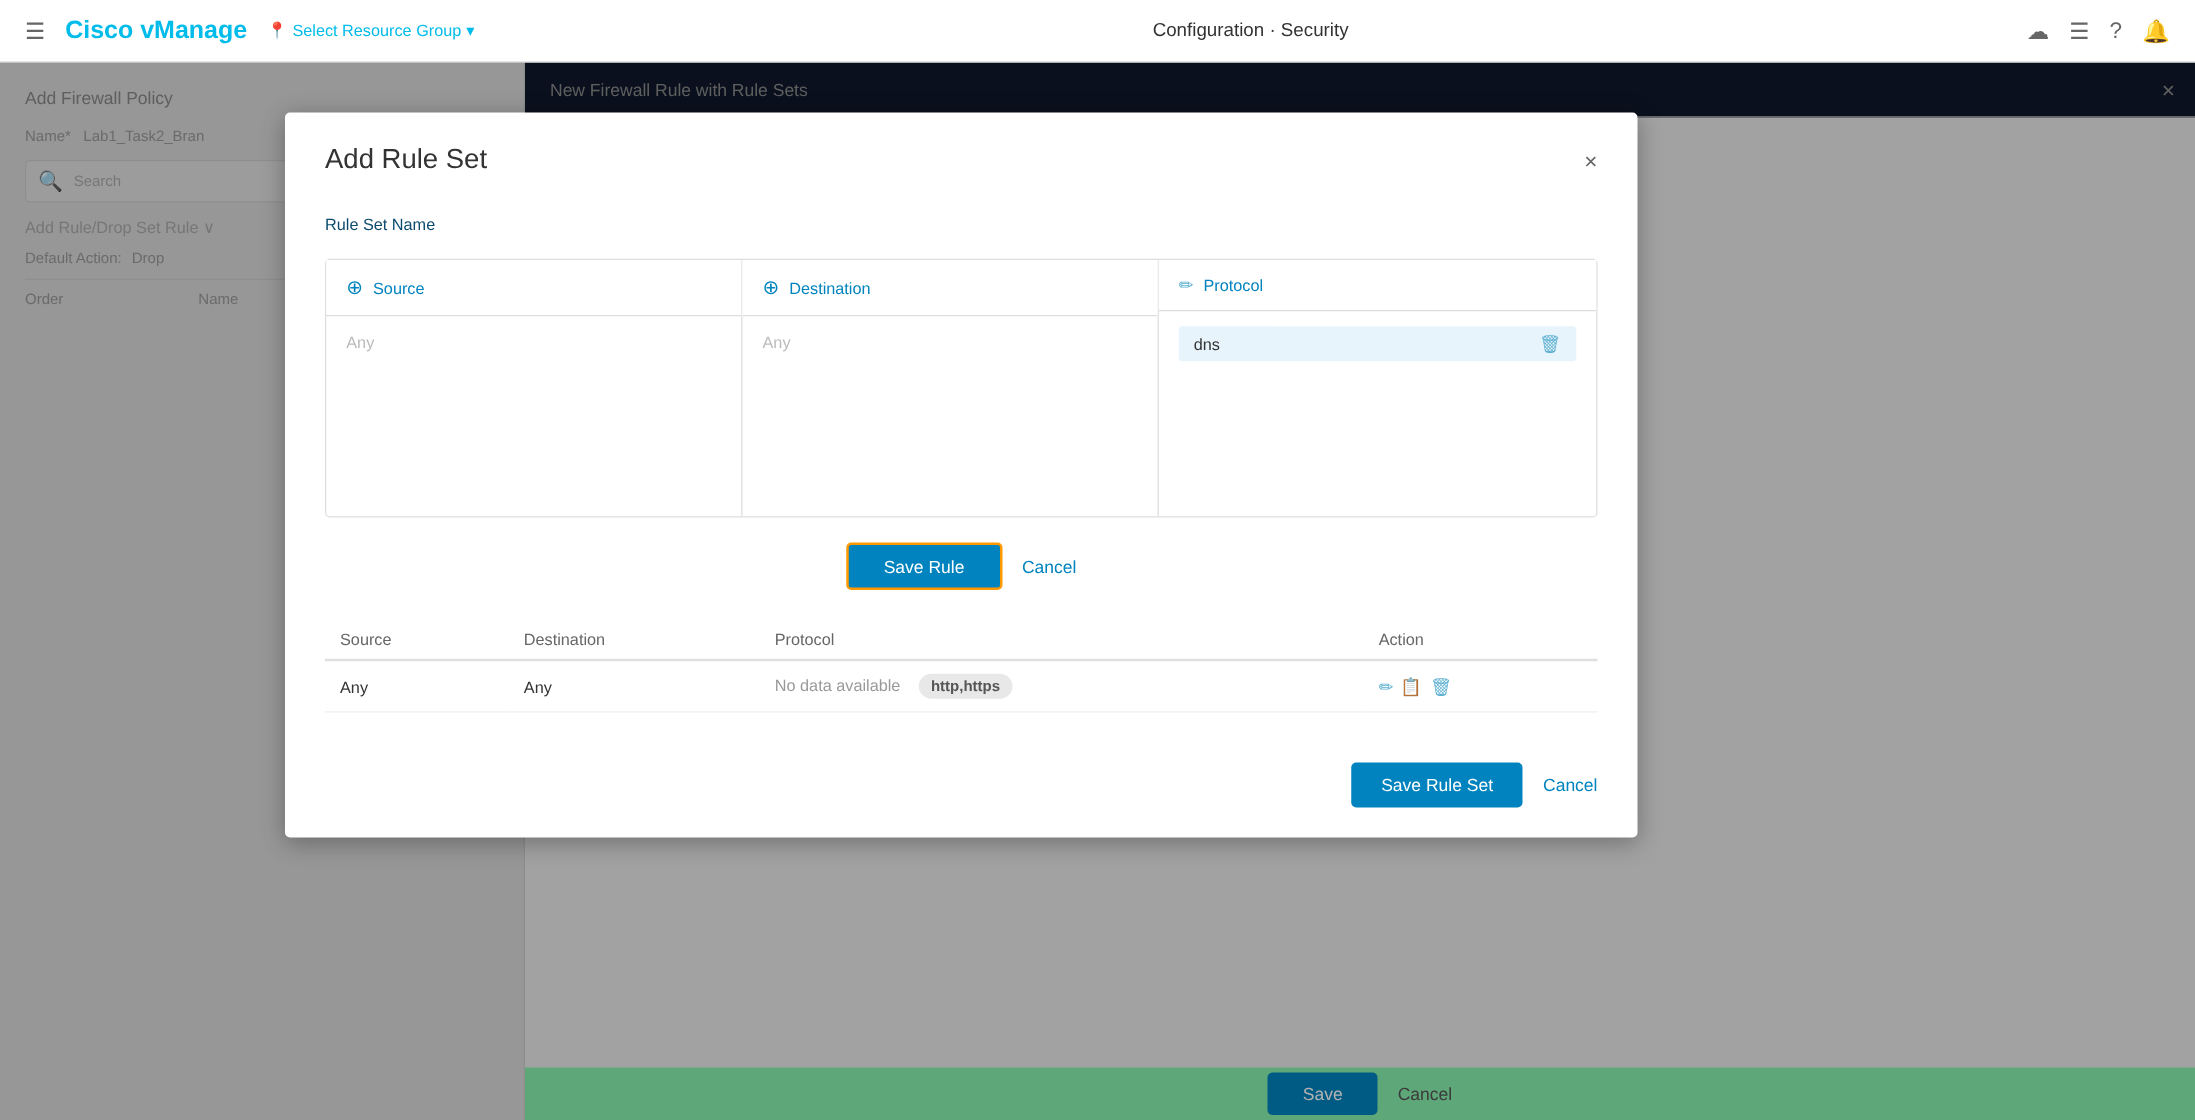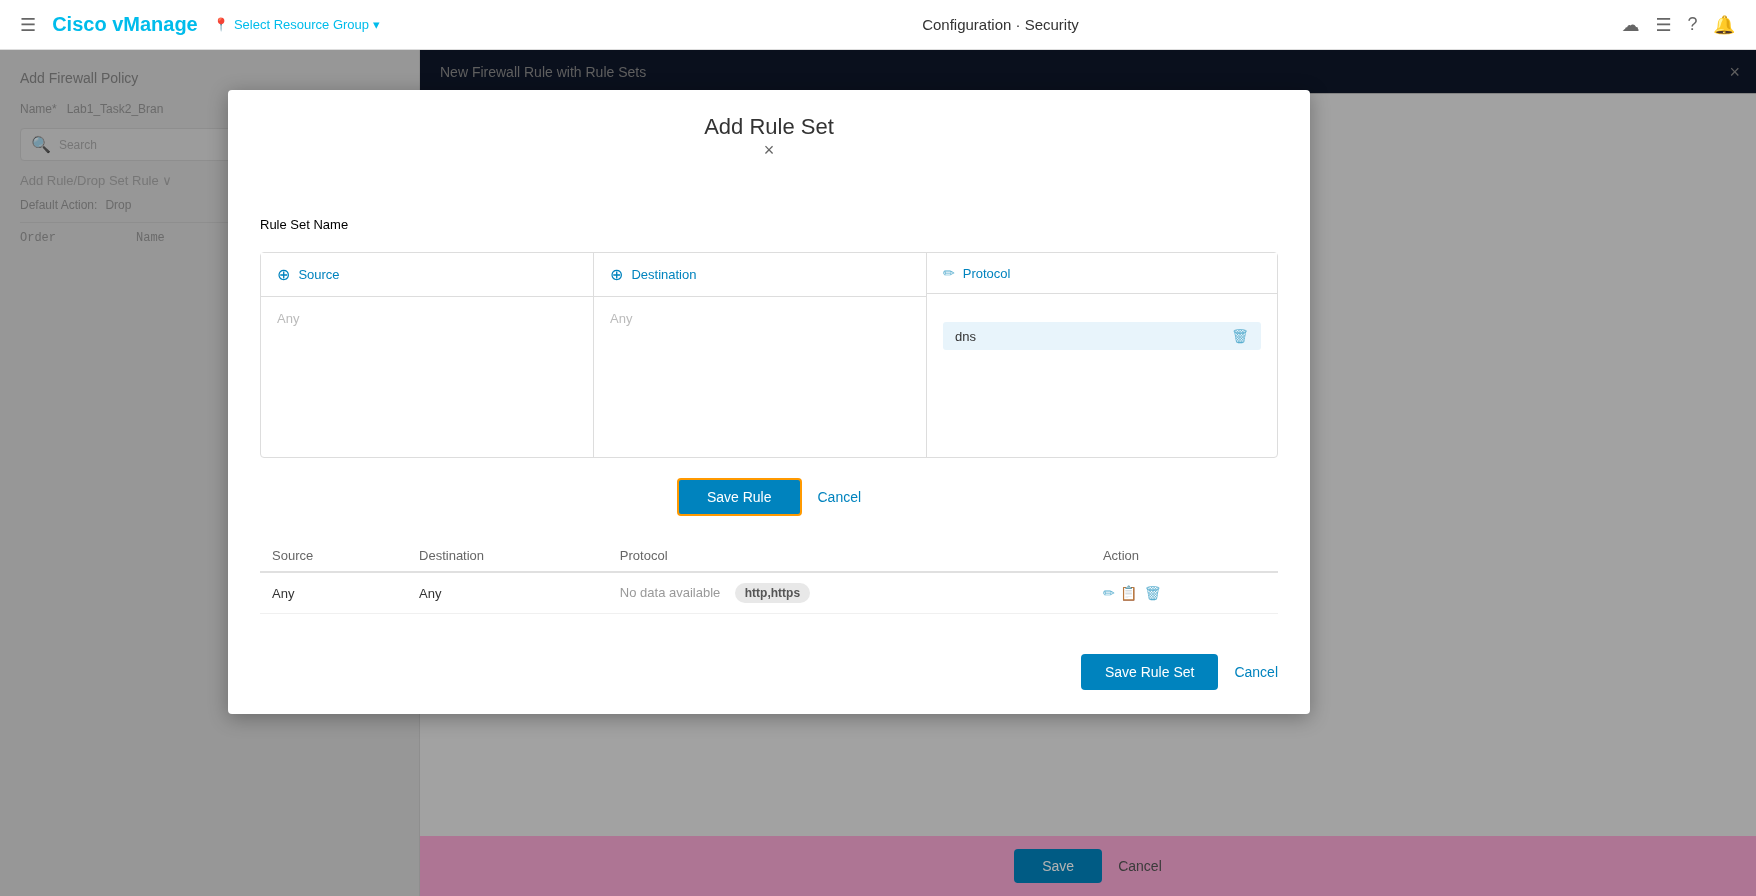--- a/index.html
+++ b/index.html
@@ -45,50 +45,50 @@
     .bg-value { color: #999; font-size: 12px; }
     .bg-search { 
       display: flex; align-items: center; gap: 8px; 
       border: 1px solid #ccc; border-radius: 4px; padding: 6px 10px;
       background: #e0e0e0; margin-bottom: 12px;
     }
     .bg-search-text { color: #aaa; font-size: 12px; }
     .bg-add-rule { color: #aaa; font-size: 13px; margin-bottom: 10px; }
     .bg-default-action { display: flex; align-items: center; gap: 8px; margin-bottom: 10px; }
     .bg-default-label { color: #999; font-size: 12px; }
-    .bg-order-name { display: flex; gap: 80px; border-top: 1px solid #ccc; padding-top: 8px; font-family: Liberation Mono, monospace; }
+    .bg-order-name { display: flex; gap: 108px; border-top: 1px solid #ccc; padding-top: 8px; }
     .bg-col-header { color: #999; font-size: 12px; }
 
     
     .overlay {
       position: absolute; top: 50px; left: 0; right: 0; bottom: 0;
       background: rgba(0,0,0,0.3); z-index: 20;
     }
 
     
     .modal {
       position: absolute; top: 90px; left: 228px; width: 1082px;
       background: #fff; border-radius: 4px; box-shadow: 0 4px 20px rgba(0,0,0,0.3);
       z-index: 30; max-height: 780px; overflow: hidden;
     }
     .modal-header {
-      display: flex; justify-content: space-between; align-items: center;
-      padding: 24px 32px 16px 32px; border-bottom: none; flex-direction: column;
+      display: flex; justify-content: space-between; align-items: flex-end;
+      padding: 24px 32px 16px 32px; border-bottom: none;
     }
     .modal-title { font-size: 22px; font-weight: 500; color: #333; }
     .modal-close { color: #666; font-size: 18px; cursor: pointer; background: none; border: none; }
 
     
     .modal-body { padding: 16px 32px 24px 32px; overflow-y: auto; max-height: 680px; }
 
     
     .rule-set-name-row {
       display: flex; align-items: center; gap: 16px; margin-bottom: 20px;
     }
-    .rule-set-name-label { font-size: 13px; color: #000000; white-space: nowrap; margin-top: 24px; }
+    .rule-set-name-label { font-size: 13px; color: #0c4a6e; white-space: nowrap; }
     .rule-set-name-input {
       flex: 1; border: 1px solid #ccc; border-radius: 3px; padding: 6px 10px;
       font-size: 13px; color: #333; outline: none;
     }
 
     
     .rule-columns { display: flex; gap: 0; border: 1px solid #ddd; border-radius: 4px; margin-bottom: 20px; }
     .rule-col {
       flex: 1; border-right: 1px solid #ddd; padding: 0;
     }
@@ -101,21 +101,20 @@
     .add-icon { color: #0083be; font-size: 16px; }
     .pencil-icon { color: #5bafd0; font-size: 14px; }
     .rule-col-body { padding: 12px 16px; min-height: 160px; }
     .rule-col-placeholder { color: #bbb; font-size: 13px; }
 
     
     .protocol-item {
       display: flex; align-items: center; justify-content: space-between;
       background: #e8f4fb; border-radius: 3px; padding: 6px 12px;
       margin-bottom: 6px;
-      margin-top: 16px;
     }
     .protocol-name { font-size: 13px; color: #333; }
     .delete-icon { color: #5bafd0; font-size: 14px; cursor: pointer; }
 
     
     .action-row { display: flex; align-items: center; justify-content: center; gap: 16px; margin-bottom: 24px; }
     .save-rule-btn {
       background: #0083be; color: #fff; border: 2px solid #f90; border-radius: 4px;
       padding: 9px 28px; font-size: 14px; cursor: pointer; font-weight: 500;
     }
@@ -145,22 +144,22 @@
       padding: 16px 32px 24px 32px;
     }
     .save-ruleset-btn {
       background: #0083be; color: #fff; border: none; border-radius: 4px;
       padding: 10px 24px; font-size: 14px; cursor: pointer; font-weight: 500;
     }
     .cancel-ruleset-link { color: #0083be; font-size: 14px; cursor: pointer; background: none; border: none; }
 
     
     .page-bottom {
-      position: absolute; bottom: 0; left: 420px; right: 0; height: 60px;
-      background: #f9a8d4; display: flex; align-items: center; justify-content: center; gap: 16px;
+      position: absolute; bottom: 0; left: 420px; right: 0; height: 42px;
+      background: #86efac; display: flex; align-items: center; justify-content: center; gap: 16px;
       z-index: 15;
     }
     .page-save-btn {
       background: #0083be; color: #fff; border: none; border-radius: 4px;
       padding: 9px 28px; font-size: 14px; cursor: pointer;
     }
     .page-cancel-btn {
       background: none; border: none; color: #555; font-size: 14px; cursor: pointer;
     }
   </style>

